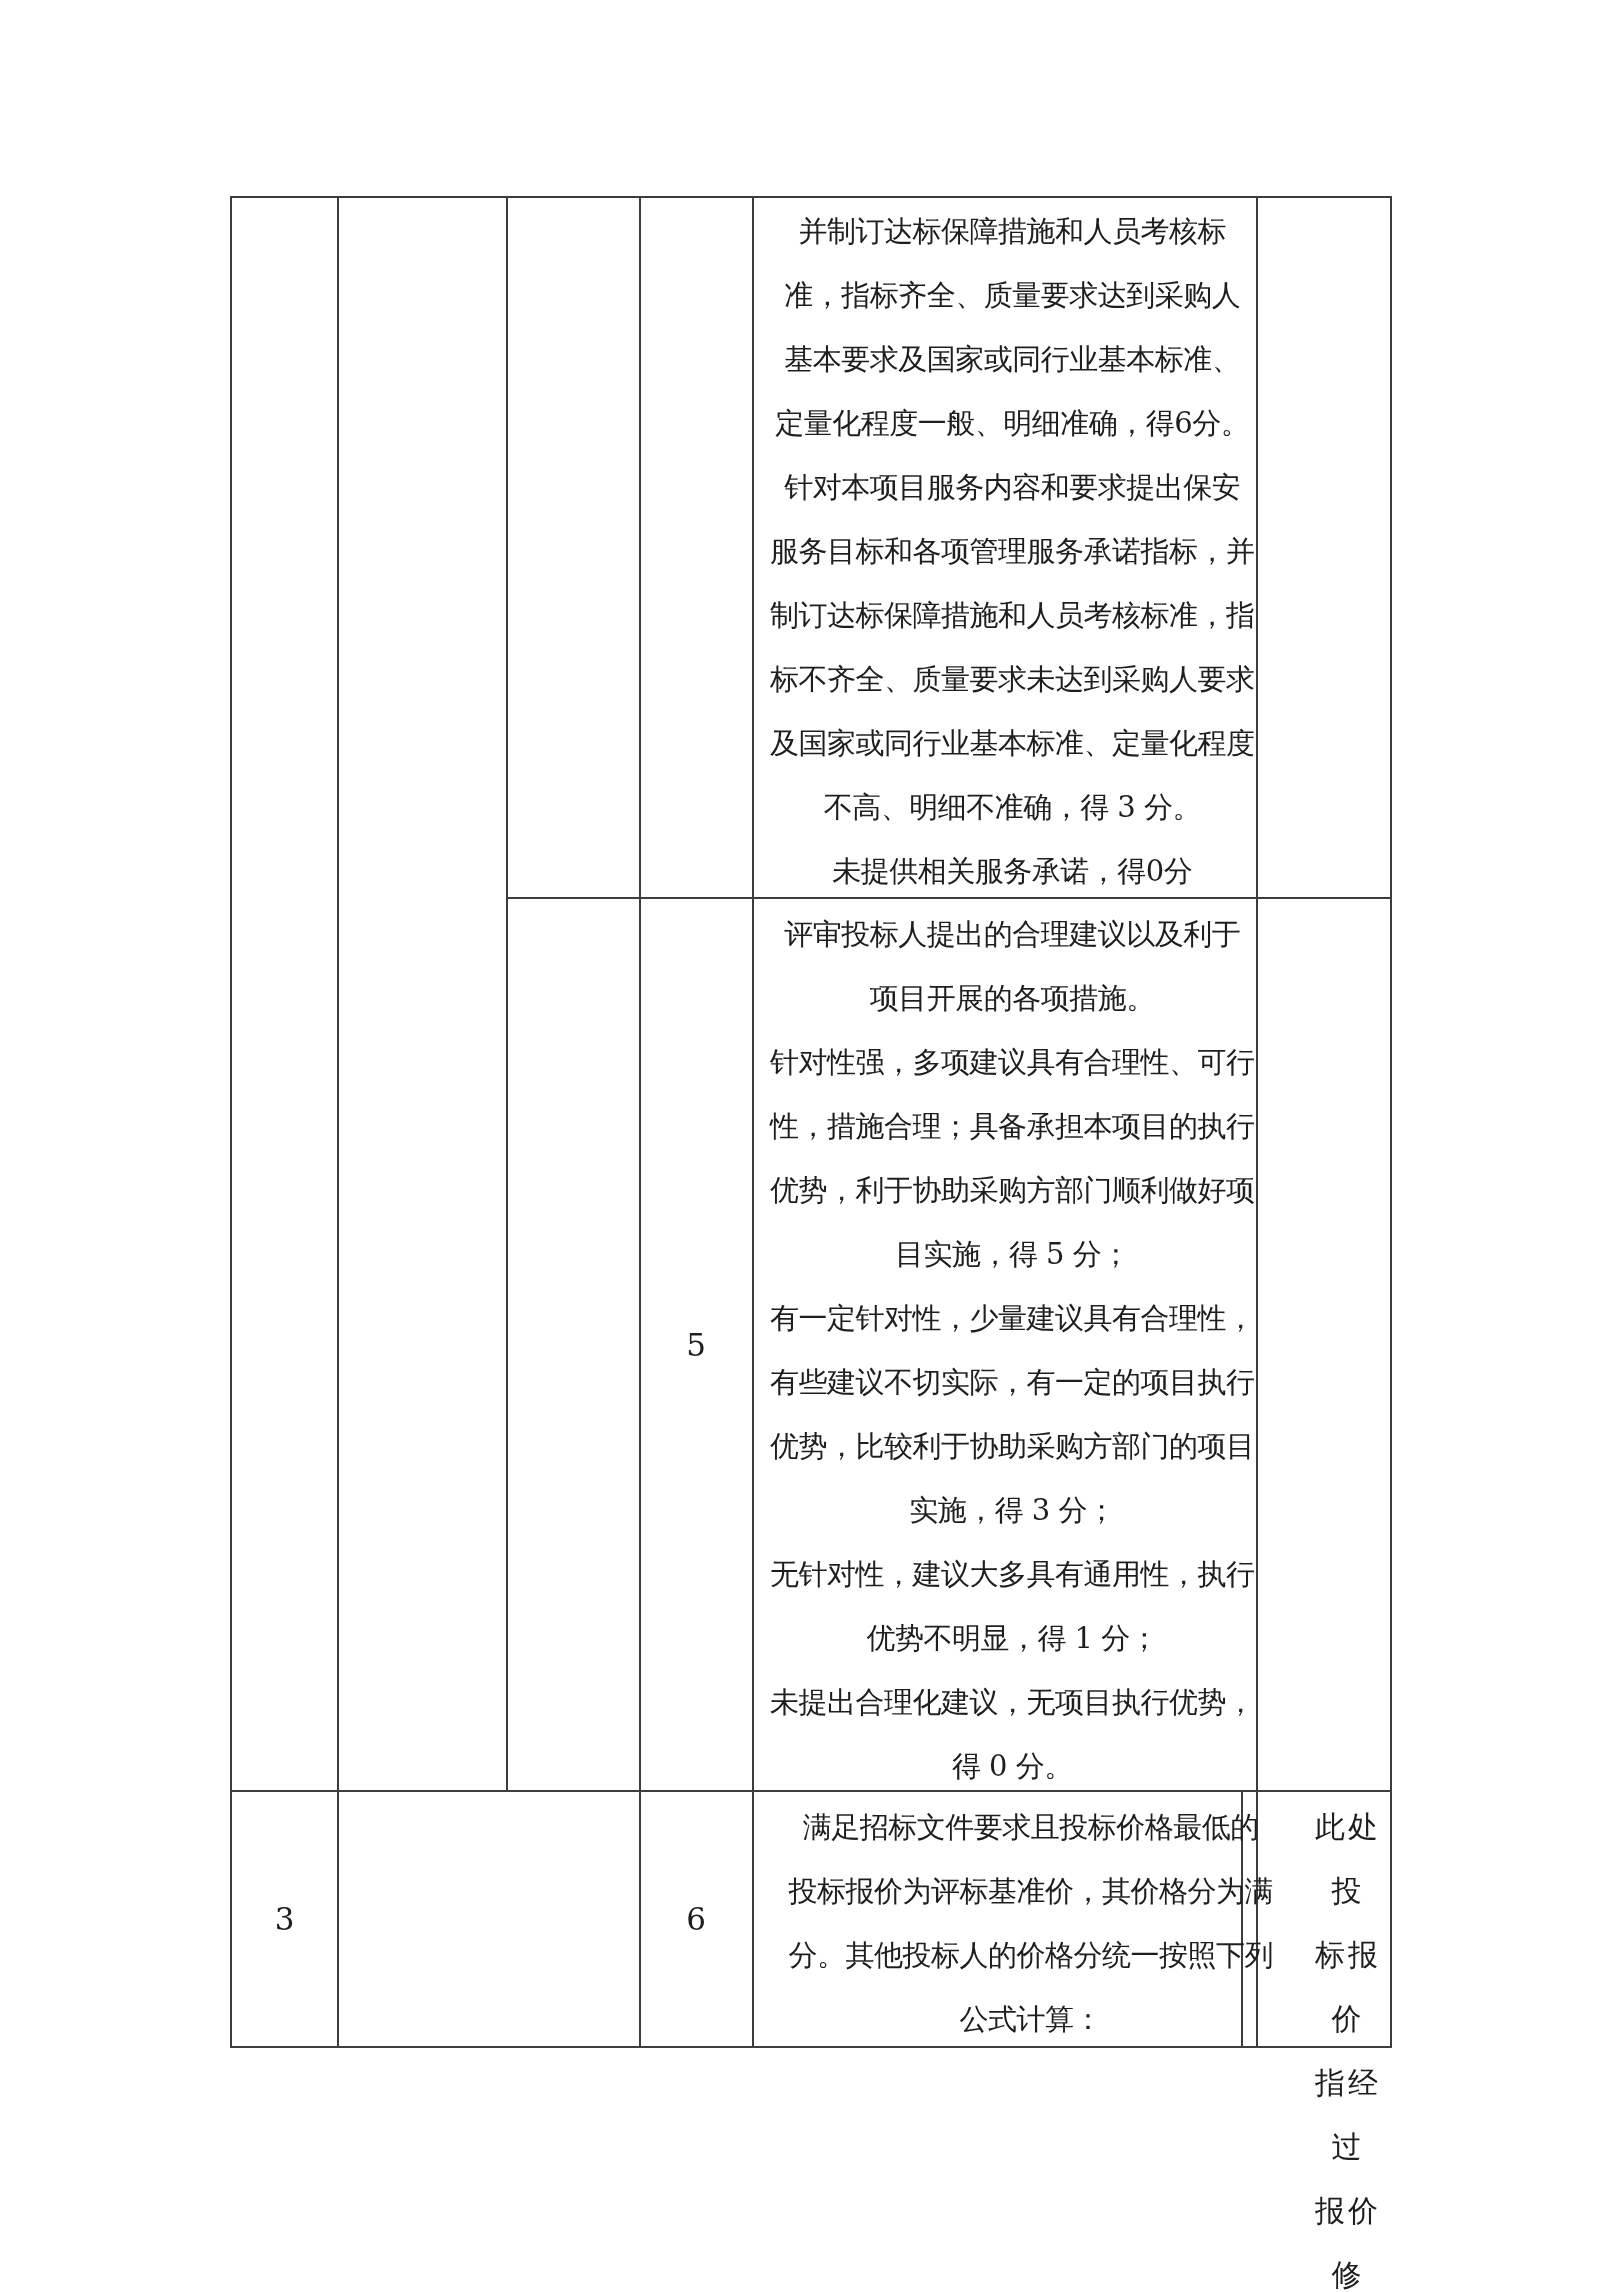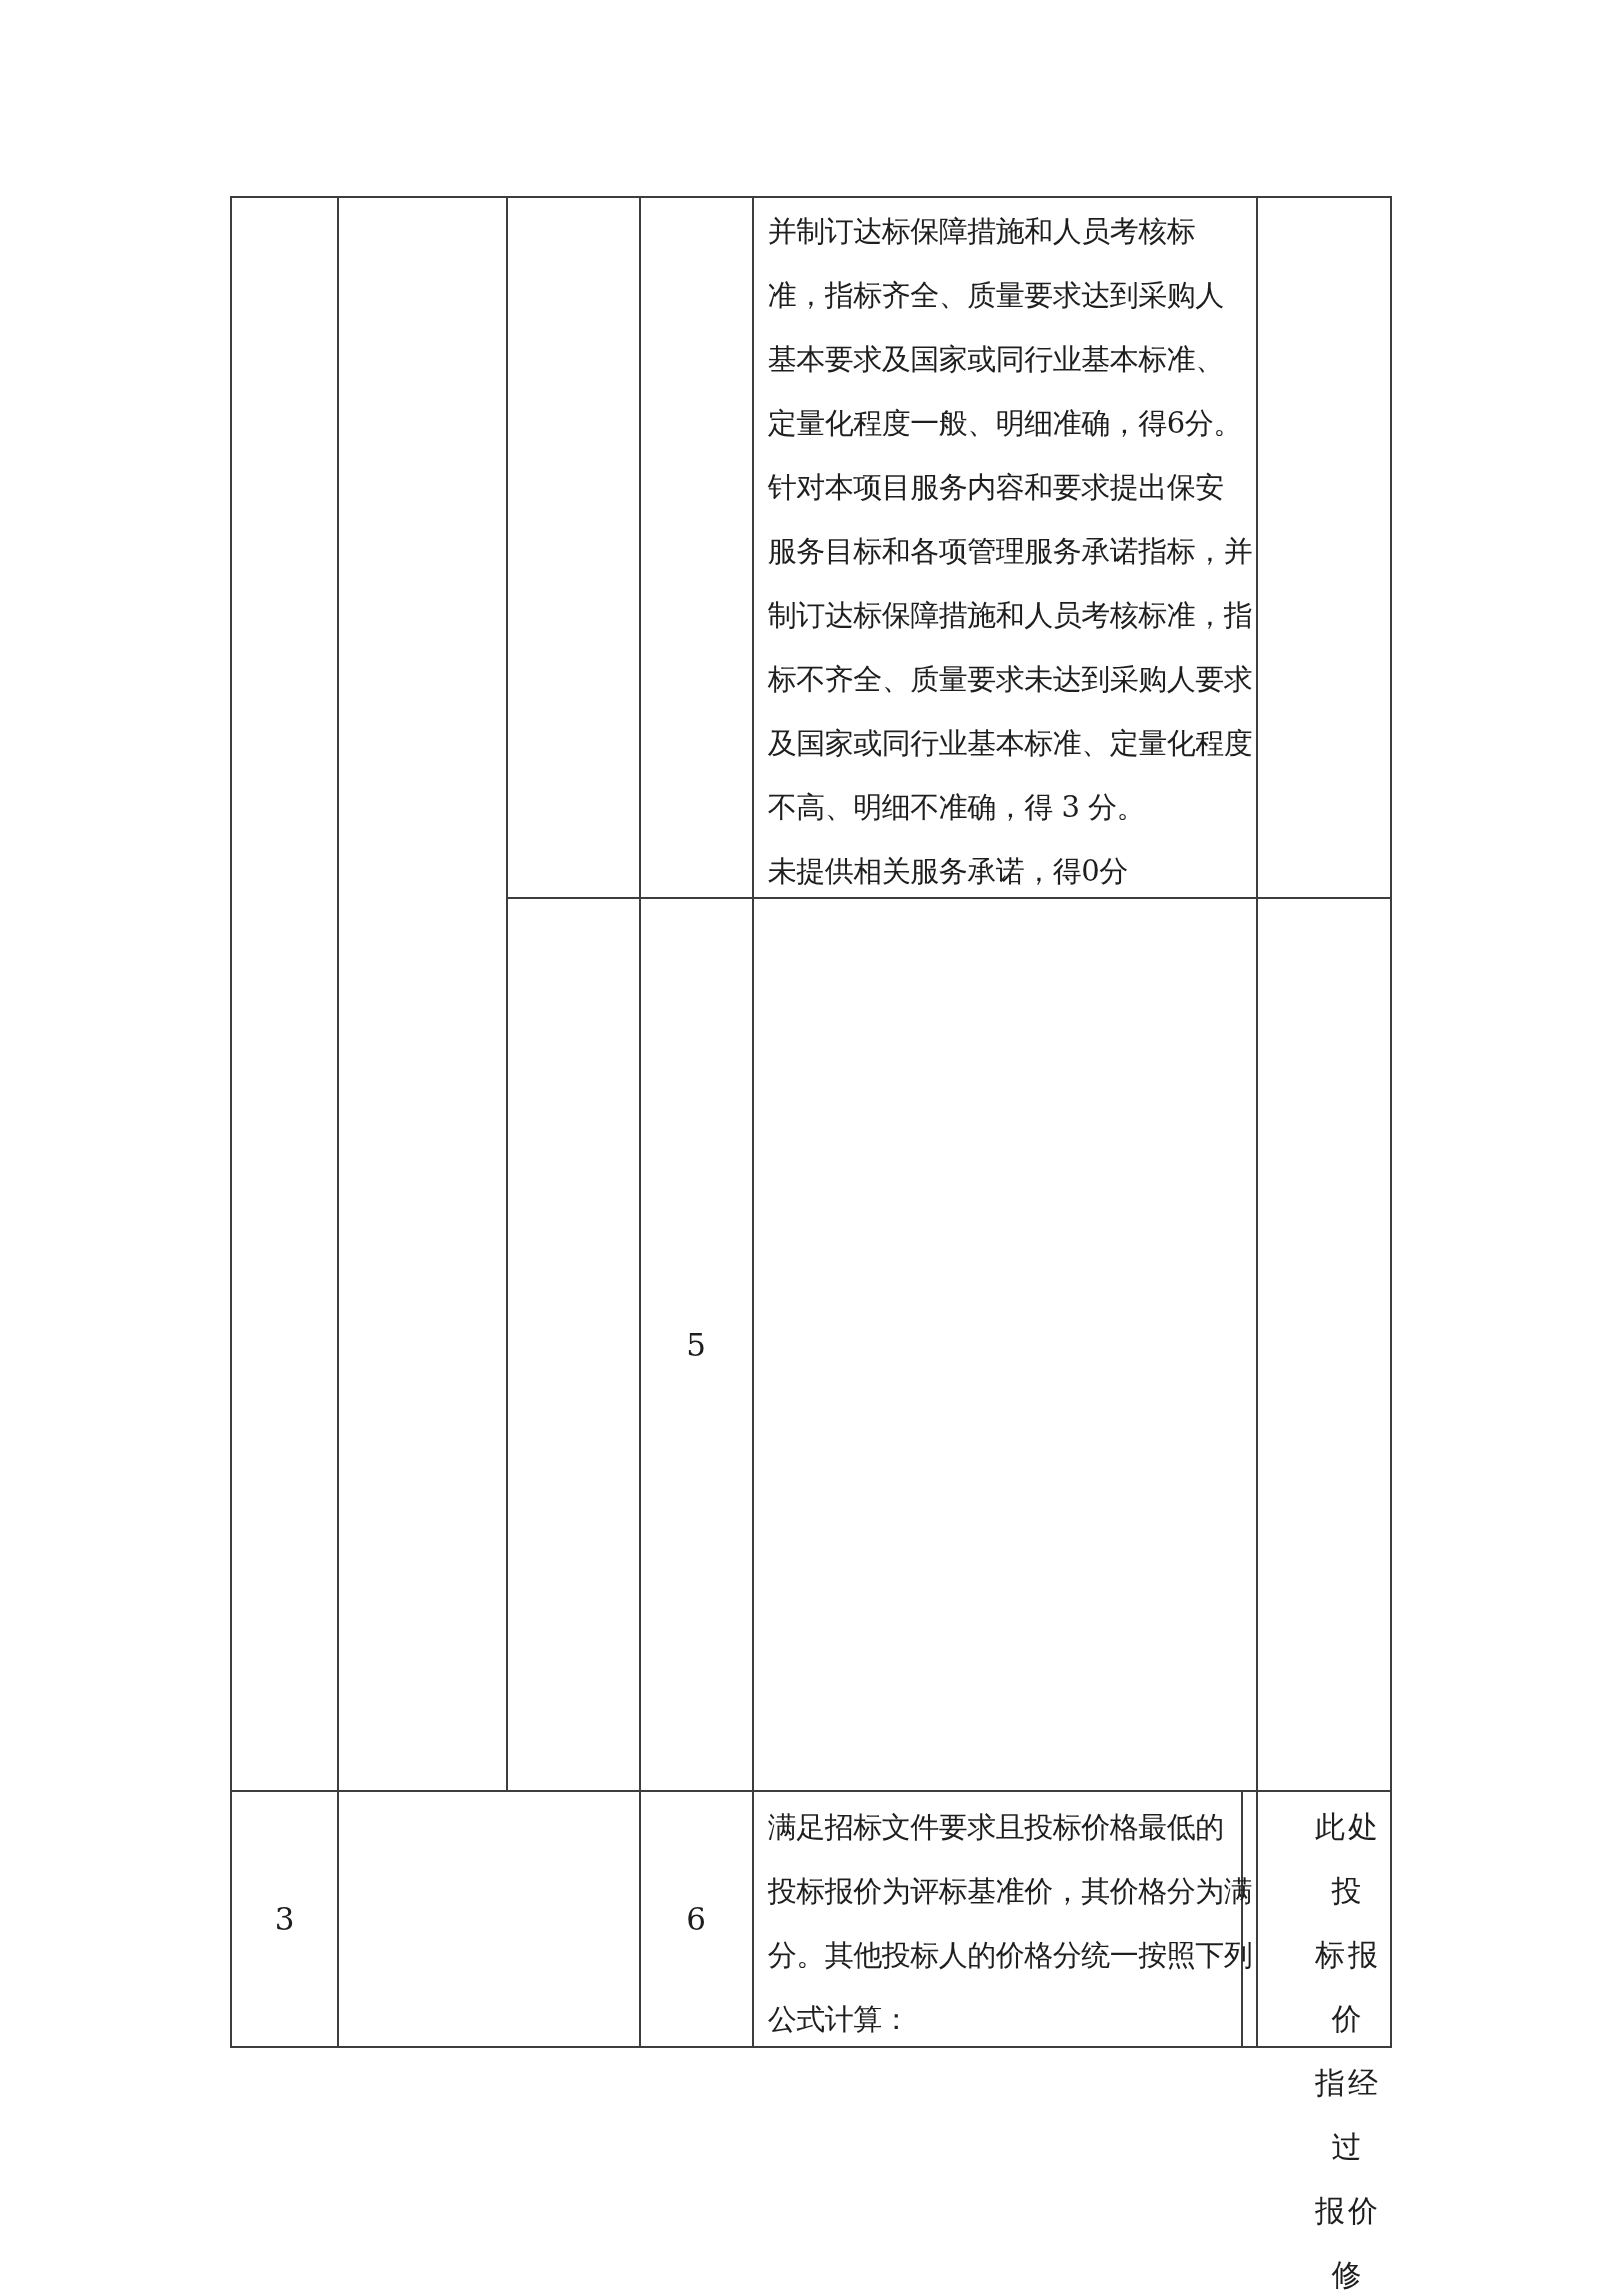--- a/index.html
+++ b/index.html
@@ -28,21 +28,21 @@
   }
   .cell {
     position: absolute;
     box-sizing: border-box;
     white-space: pre-line;
   }
   .desc {
     font-size: 29px;
     letter-spacing: -0.5px;
     line-height: 64px;
-    text-align: left;
+    text-align: center;
     padding-left: 13.7px;
     overflow: hidden;
   }
   .criteria {
     font-size: 31px;
     line-height: 58px;
     text-align: center;
   }
   .score {
     font-size: 31px;
@@ -88,20 +88,34 @@
 服务目标和各项管理服务承诺指标，并
 制订达标保障措施和人员考核标准，指
 标不齐全、质量要求未达到采购人要求
 及国家或同行业基本标准、定量化程度
 不高、明细不准确，得 3 分。
 未提供相关服务承诺，得0分</div>
 
 
   <div class="cell score" style="left:640px; top:1313px; width:112px; height:64px;">5</div>
 
+  <div class="cell desc" style="left:754px; top:902px; width:503px; height:890px;">评审投标人提出的合理建议以及利于
+项目开展的各项措施。
+针对性强，多项建议具有合理性、可行
+性，措施合理；具备承担本项目的执行
+优势，利于协助采购方部门顺利做好项
+目实施，得 5 分；
+有一定针对性，少量建议具有合理性，
+有些建议不切实际，有一定的项目执行
+优势，比较利于协助采购方部门的项目
+实施，得 3 分；
+无针对性，建议大多具有通用性，执行
+优势不明显，得 1 分；
+未提出合理化建议，无项目执行优势，
+得 0 分。</div>
 
   <div class="cell serial" style="left:231px; top:1887px; width:107px; height:64px;">3</div>
 
   <div class="cell score" style="left:640px; top:1887px; width:112px; height:64px;">6</div>
 
   <div class="cell desc" style="left:754px; top:1795px; width:540px; height:252px;">满足招标文件要求且投标价格最低的
 投标报价为评标基准价，其价格分为满
 分。其他投标人的价格分统一按照下列
 公式计算：</div>
 

